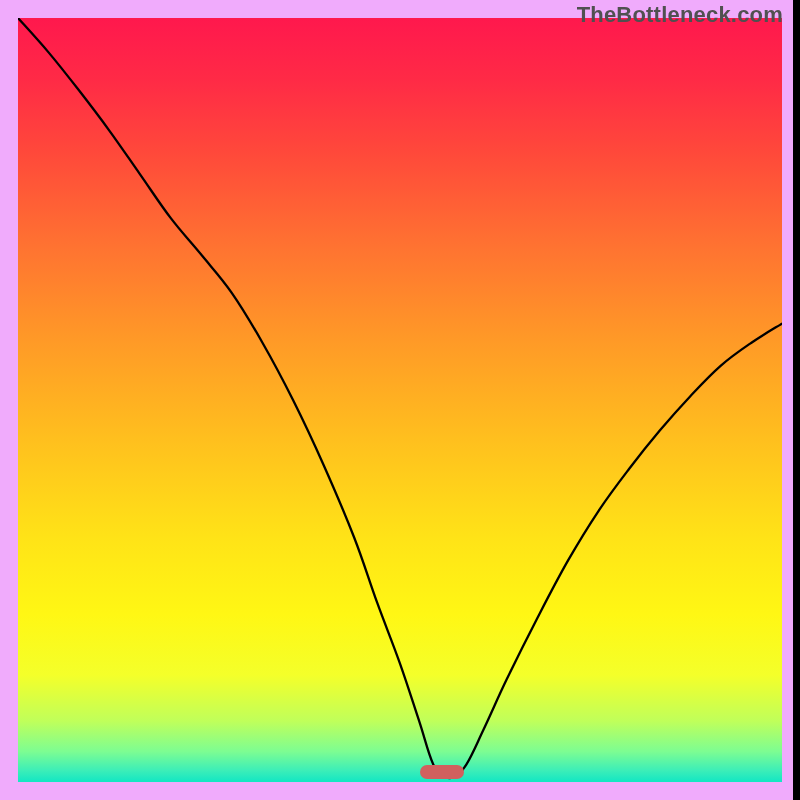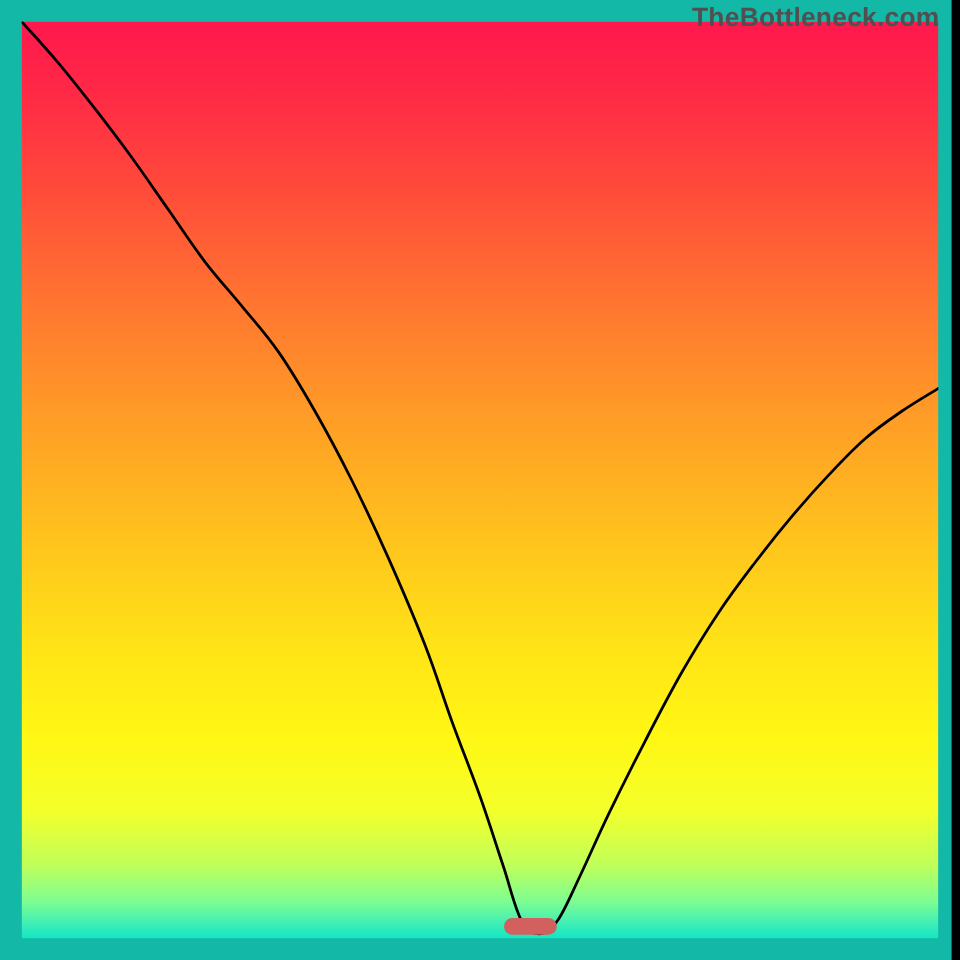--- a/index.html
+++ b/index.html
@@ -8,21 +8,21 @@
     width: 800px;
     height: 800px;
     overflow: hidden;
     background: #000;
     font-family: Arial, Helvetica, sans-serif;
   }
   .frame {
     position: relative;
     width: 793px;
     height: 800px;
-    background: #14b8a6;
+    background: #f0abfc;
   }
   .plot-area {
     position: absolute;
     left: 18px;
     top: 18px;
     width: 764px;
     height: 764px;
   }
   .plot-area svg {
     display: block;

